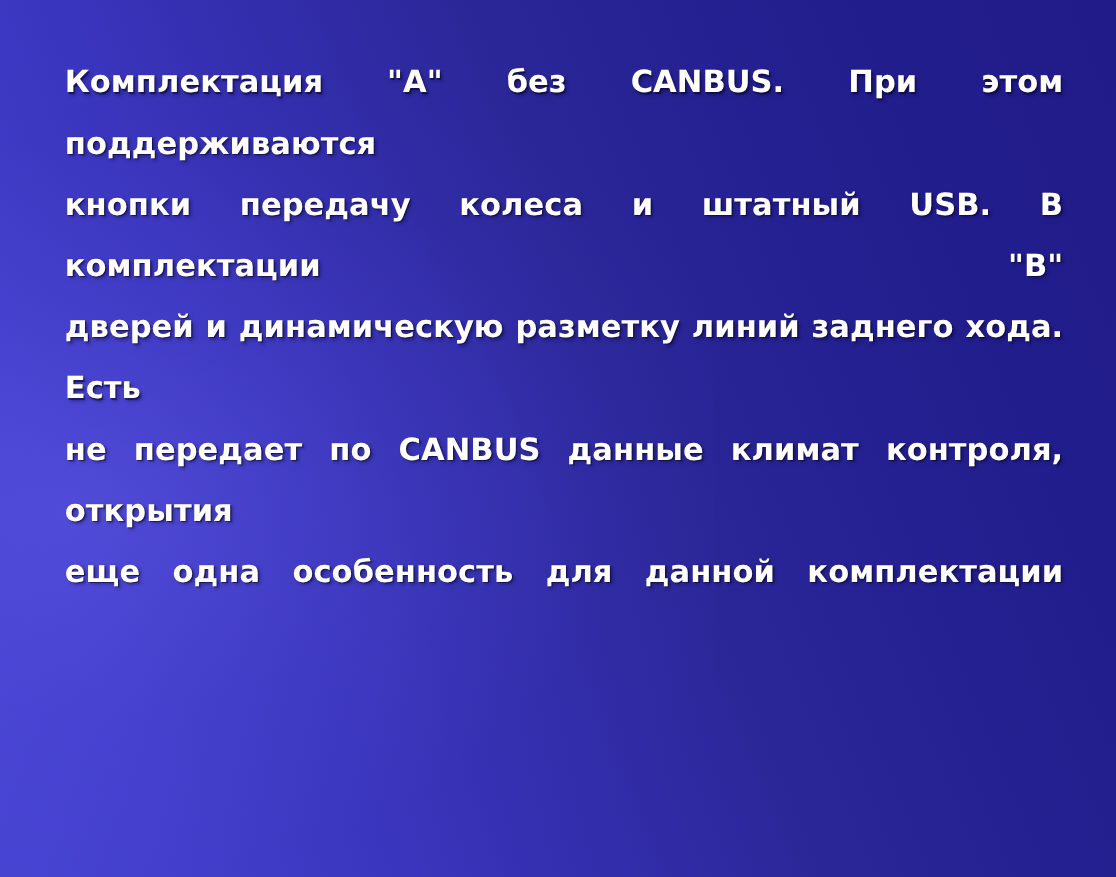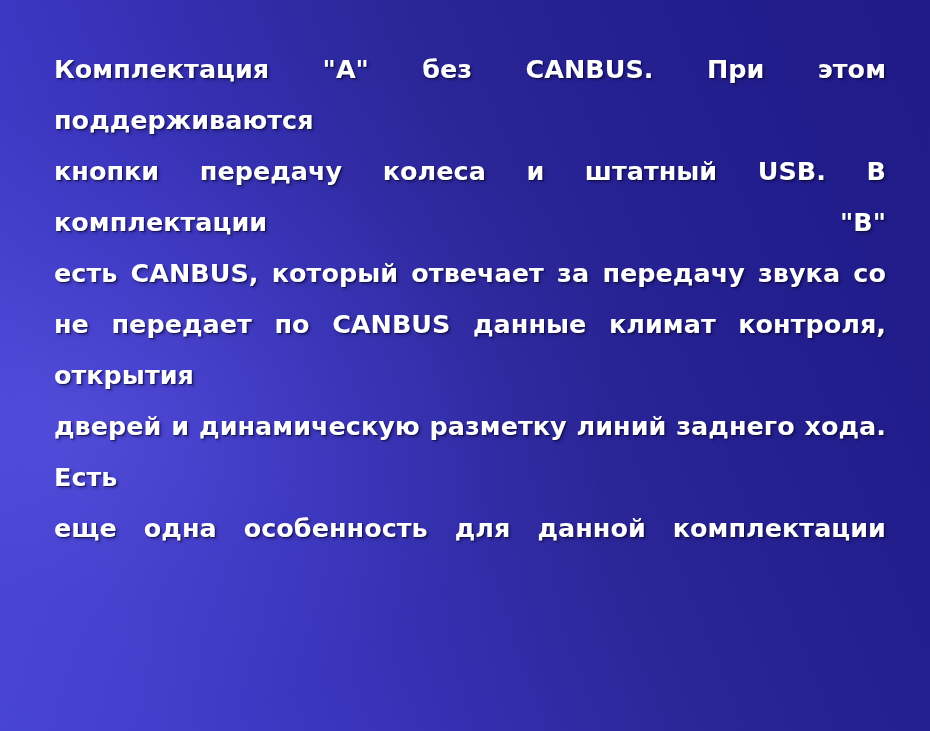--- a/index.html
+++ b/index.html
@@ -75,20 +75,19 @@
   }
 </style>
 </head>
 <body>
 
 <div id="slide" style="background: linear-gradient(68deg, rgb(74, 70, 214) 0%, rgb(68, 64, 207) 12%, rgb(59, 54, 192) 26%, rgb(51, 46, 173) 40%, rgb(44, 39, 153) 55%, rgb(38, 33, 146) 70%, rgb(34, 29, 140) 84%, rgb(32, 27, 136) 100%);">
 
   <div id="text-block">
     <span class="para-line" style="white-space: normal;">Комплектация "А" без CANBUS. При этом поддерживаются</span>
     <span class="para-line" style="white-space: normal;">кнопки передачу колеса и штатный USB. В комплектации "В"</span>
-    <span class="para-line" style="white-space: normal;">есть CANBUS, который отвечает за передачу звука со</span>
+    <span class="para-line" style="white-space: normal;">дверей и динамическую разметку линий заднего хода. Есть</span>
     <span class="para-line" style="white-space: normal;">не передает по CANBUS данные климат контроля, открытия</span>
-    <span class="para-line" style="white-space: normal;">дверей и динамическую разметку линий заднего хода. Есть</span>
     <span class="para-line" style="white-space: normal;">еще одна особенность для данной комплектации</span>
 
   </div>
 
 </div>
 
 </body></html>

